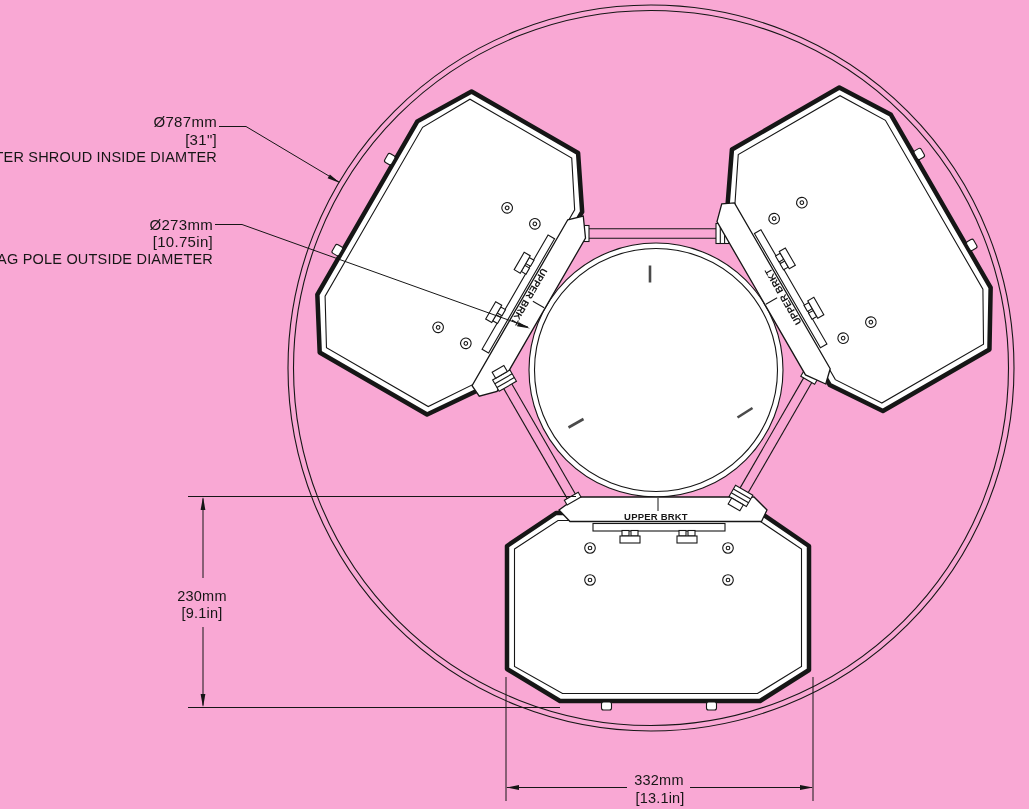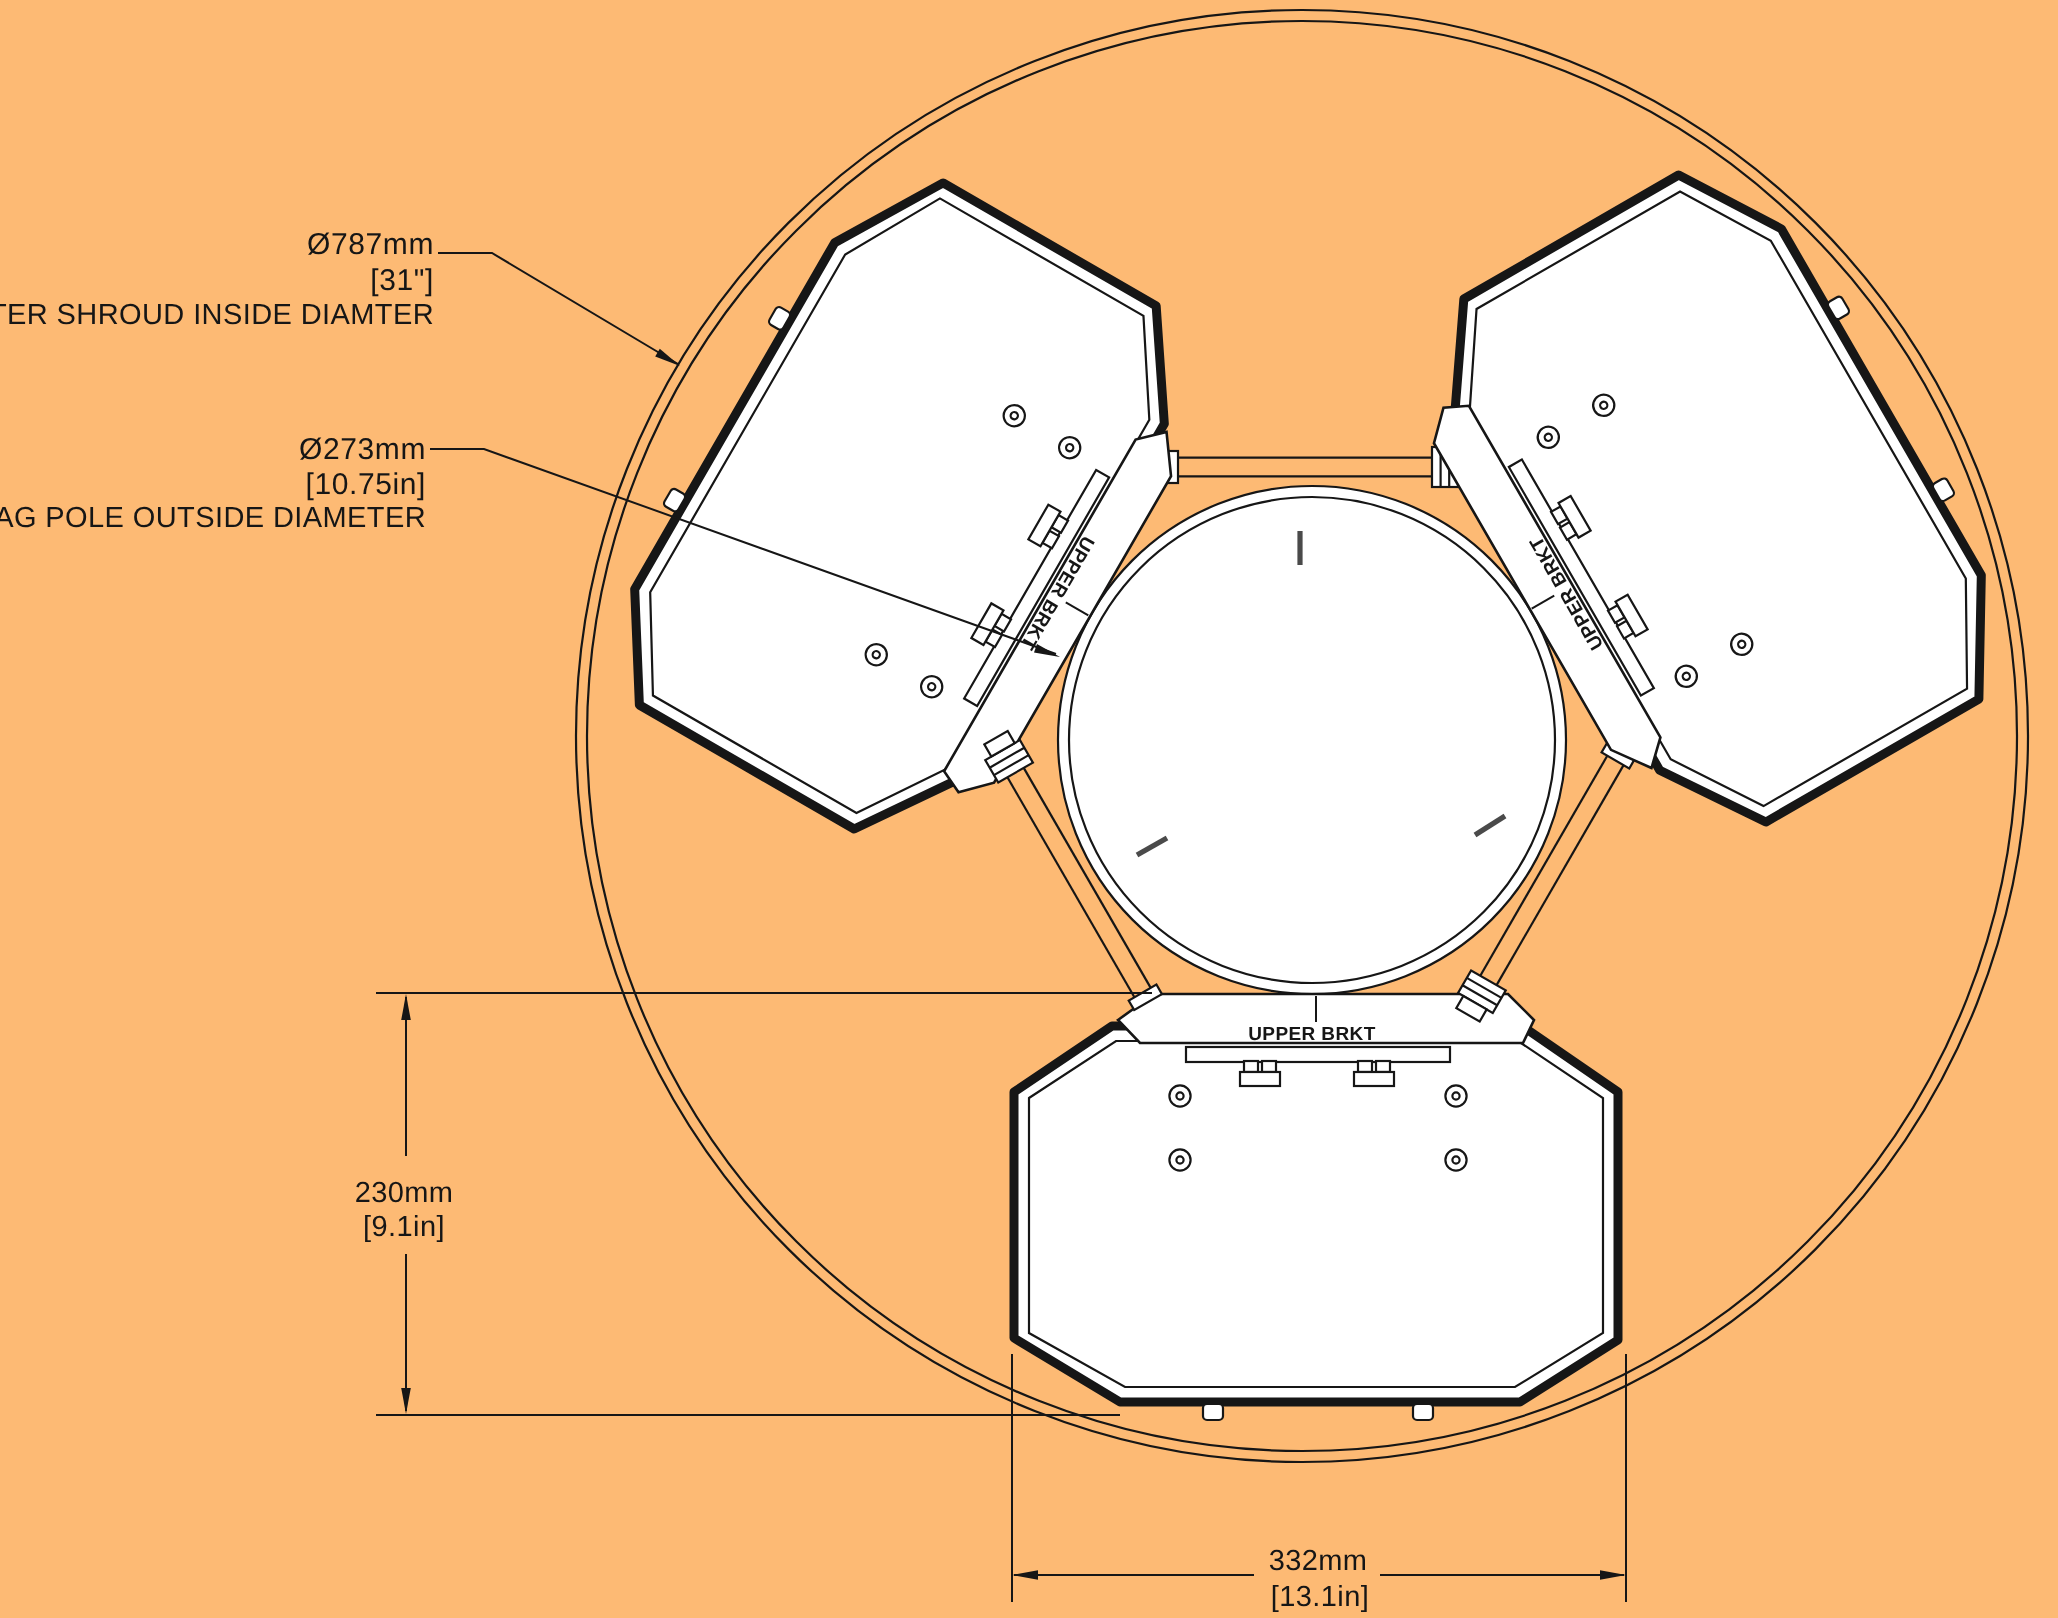--- a/index.html
+++ b/index.html
@@ -1,16 +1,16 @@
 <!DOCTYPE html>
 <html><head>
 <meta charset="utf-8">
 <style>
   html,body{margin:0;padding:0;background:#ffffff;}
-  .stage{position:relative;width:1029px;height:809px;background:#fdba74;overflow:hidden;
+  .stage{position:relative;width:1029px;height:809px;background:#f9a8d4;overflow:hidden;
          font-family:"Liberation Sans",sans-serif;}
   svg{position:absolute;left:0;top:0;}
   svg text{font-family:"Liberation Sans",sans-serif;fill:#161616;}
   .t-dim{font-size:15px;letter-spacing:0.3px;}
   .t-lbl{font-size:14.5px;letter-spacing:0.2px;}
   .t-brkt{font-size:9.5px;font-weight:bold;letter-spacing:0.2px;}
   .ln{stroke:#161616;stroke-width:1;fill:none;}
   .thin{stroke:#161616;stroke-width:1.1;fill:none;}
   .thinw{stroke:#161616;stroke-width:1.1;fill:#ffffff;}
   .thick{stroke:#161616;stroke-width:4.5;fill:#ffffff;stroke-linejoin:round;}

